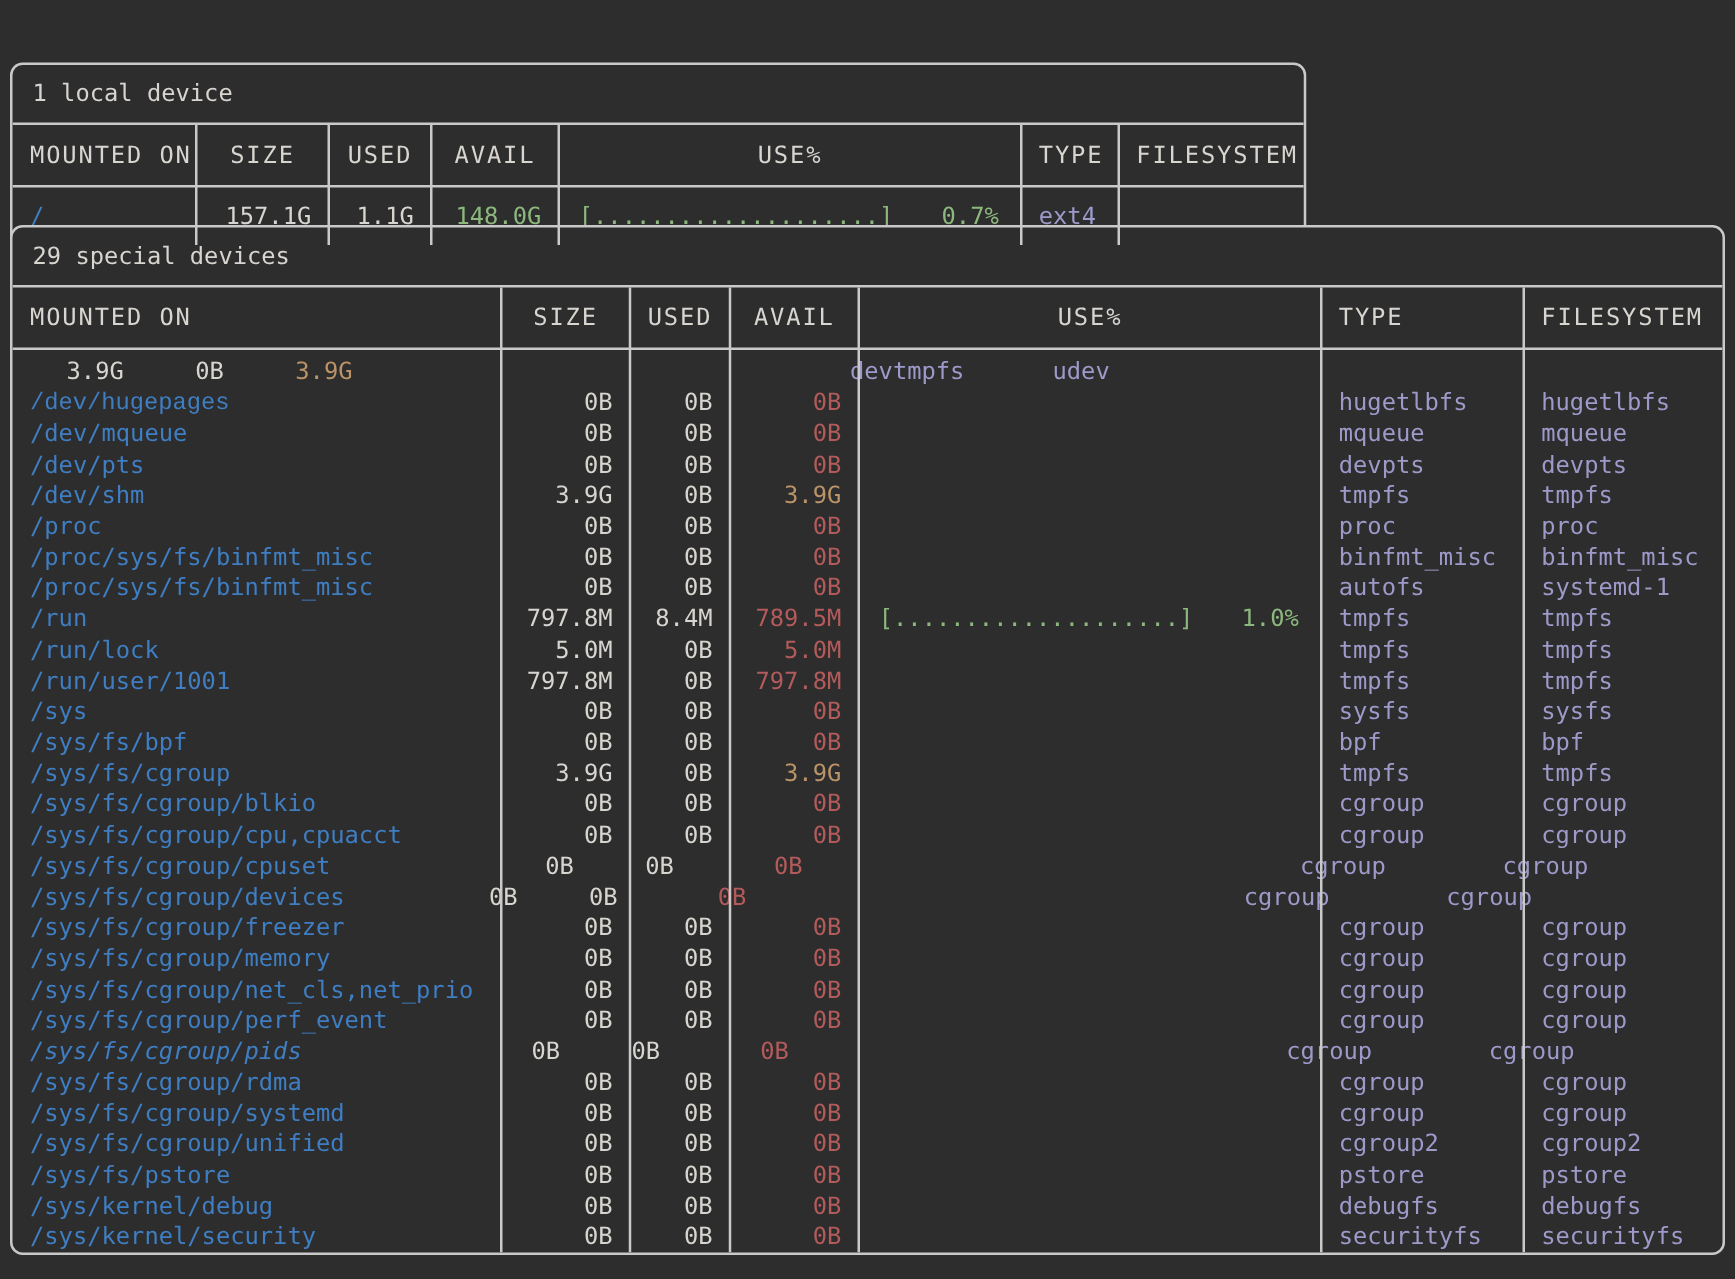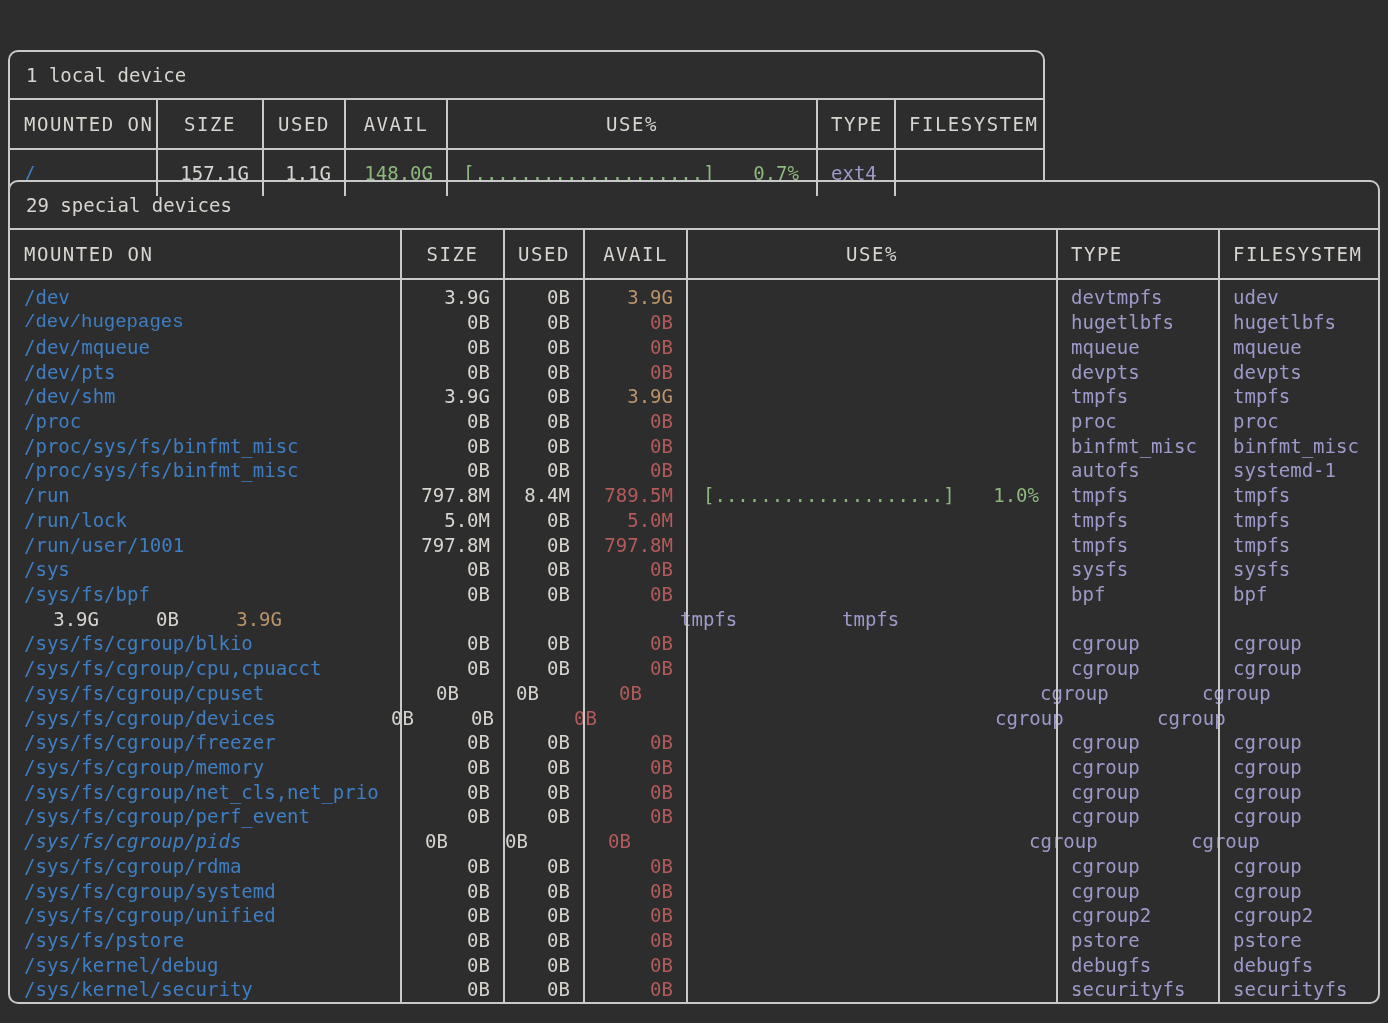--- a/index.html
+++ b/index.html
@@ -125,21 +125,20 @@
         <div class="cell al-left" style="width: 391px;">MOUNTED ON</div>
         <div class="cell al-center" style="width: 103px;">SIZE</div>
         <div class="cell al-center" style="width: 80px;">USED</div>
         <div class="cell al-center" style="width: 103px;">AVAIL</div>
         <div class="cell al-center" style="width: 370px;">USE%</div>
         <div class="cell al-left" style="width: 162px;">TYPE</div>
         <div class="cell al-left" style="width: 159px;">FILESYSTEM</div>
       </div>
     <div class="rows">
         <div class="row">
-          <div class="cell al-left c-mount" style="width: 391px;">/dev</div>
           <div class="cell al-right c-white" style="width: 103px;">3.9G</div>
           <div class="cell al-right c-white" style="width: 80px;">0B</div>
           <div class="cell al-right c-yellow" style="width: 103px;">3.9G</div>
           <div class="cell bar-cell" style="width: 370px;"><span></span><span></span></div>
           <div class="cell al-left c-purple" style="width: 162px;">devtmpfs</div>
           <div class="cell al-left c-purple" style="width: 159px;">udev</div>
         </div>
         <div class="row">
           <div class="cell al-left c-mount" style="width: 391px; font-family: Liberation Mono, monospace;">/dev/hugepages</div>
           <div class="cell al-right c-white" style="width: 103px;">0B</div>
@@ -242,20 +241,21 @@
         <div class="row">
           <div class="cell al-left c-mount" style="width: 391px;">/sys/fs/bpf</div>
           <div class="cell al-right c-white" style="width: 103px;">0B</div>
           <div class="cell al-right c-white" style="width: 80px;">0B</div>
           <div class="cell al-right c-red" style="width: 103px;">0B</div>
           <div class="cell bar-cell" style="width: 370px;"><span></span><span></span></div>
           <div class="cell al-left c-purple" style="width: 162px;">bpf</div>
           <div class="cell al-left c-purple" style="width: 159px;">bpf</div>
         </div>
         <div class="row">
+          <div class="cell al-left c-mount" style="width: 391px;">/sys/fs/cgroup</div>
           <div class="cell al-right c-white" style="width: 103px;">3.9G</div>
           <div class="cell al-right c-white" style="width: 80px;">0B</div>
           <div class="cell al-right c-yellow" style="width: 103px;">3.9G</div>
           <div class="cell bar-cell" style="width: 370px;"><span></span><span></span></div>
           <div class="cell al-left c-purple" style="width: 162px;">tmpfs</div>
           <div class="cell al-left c-purple" style="width: 159px;">tmpfs</div>
         </div>
         <div class="row">
           <div class="cell al-left c-mount" style="width: 391px;">/sys/fs/cgroup/blkio</div>
           <div class="cell al-right c-white" style="width: 103px;">0B</div>

